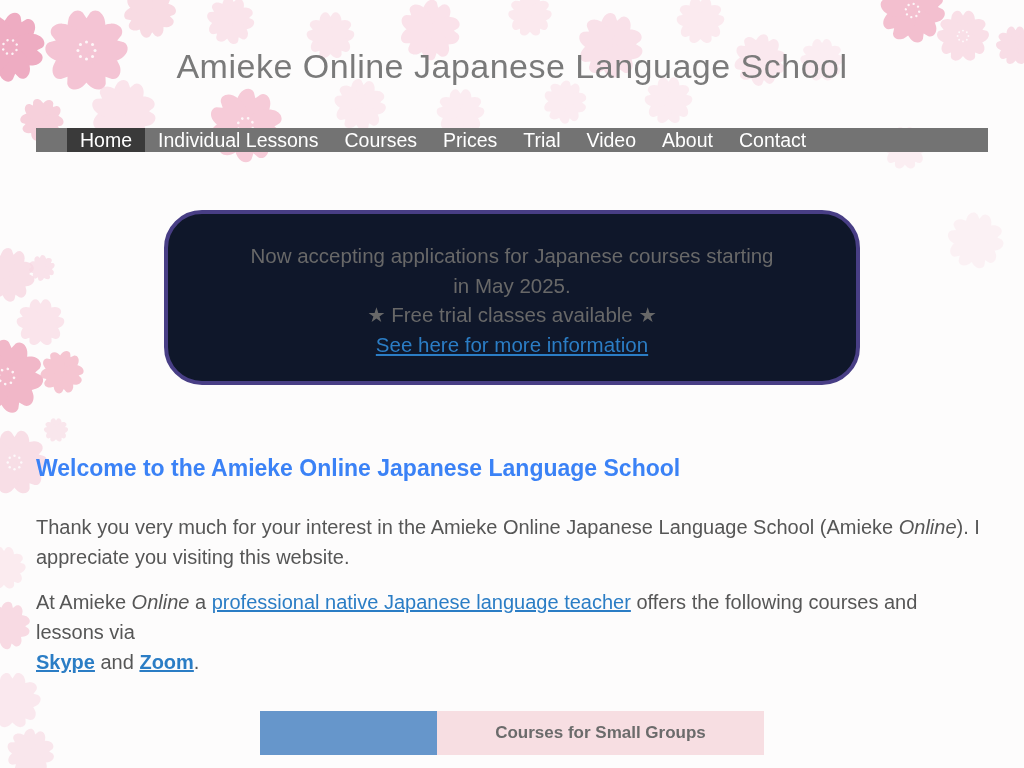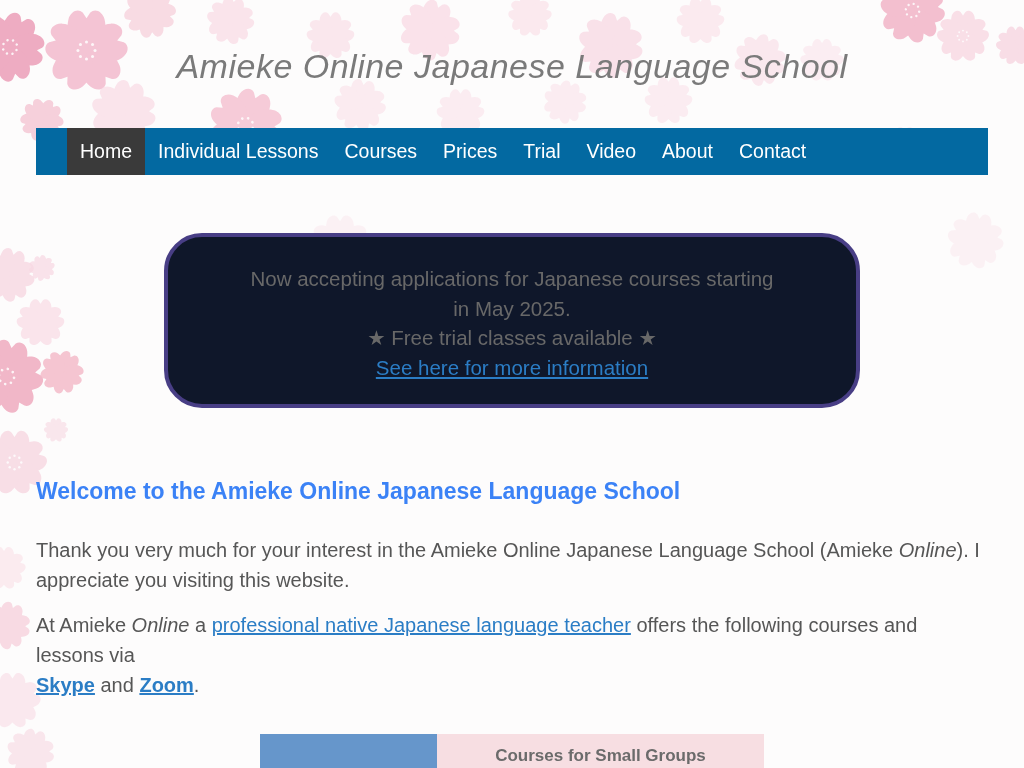--- a/index.html
+++ b/index.html
@@ -10,31 +10,31 @@
     font-family:"Liberation Sans", sans-serif;
     position:relative;
   }
   .sakura-bg { position:absolute; left:0; top:0; width:1024px; height:768px; z-index:0; pointer-events:none; }
   .content { position:relative; z-index:1; }
 
   .site-title {
     margin:0; padding-top:46px;
     text-align:center;
     font-size:34px; font-weight:300; letter-spacing:.5px;
-    color:#7a7a7a; line-height:40px;font-style:italic;
+    color:#7a7a7a; line-height:40px;
   }
   .site-subtitle {
     text-align:center; font-style:italic;
     font-size:25px; color:#8b8b8b; margin-top:5px; line-height:30px;
   }
 
   nav.main-nav {
     margin:42px 36px 0 36px;
-    width:952px; height:47px;
-    background:#0369a1;
+    width:952px; height:24px;
+    background:#737373;
     display:flex; align-items:stretch;
     padding-left:31px;
   }
   nav.main-nav a {
     display:flex; align-items:center;
     padding:0 13px;
     color:#ffffff; font-size:19.5px; text-decoration:none;
     white-space:nowrap;
   }
   nav.main-nav a.active { background:#3a3a3a; }

